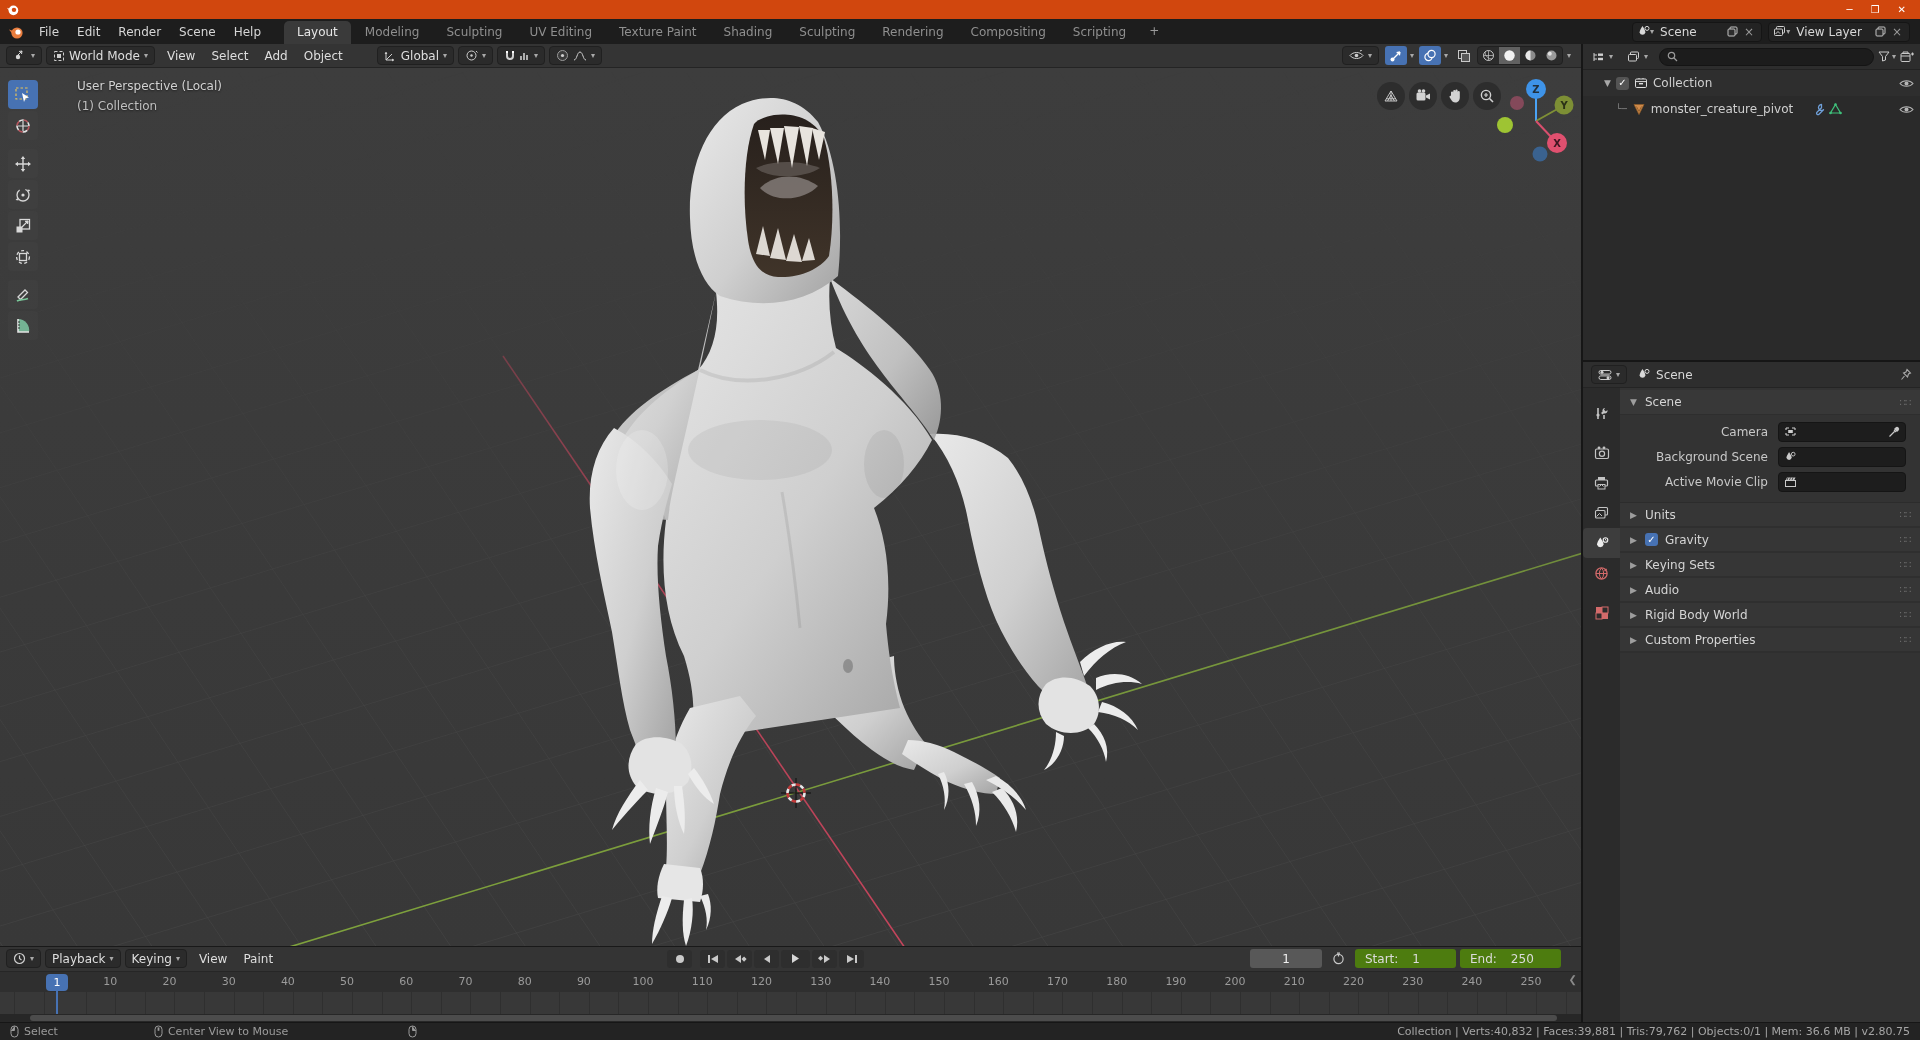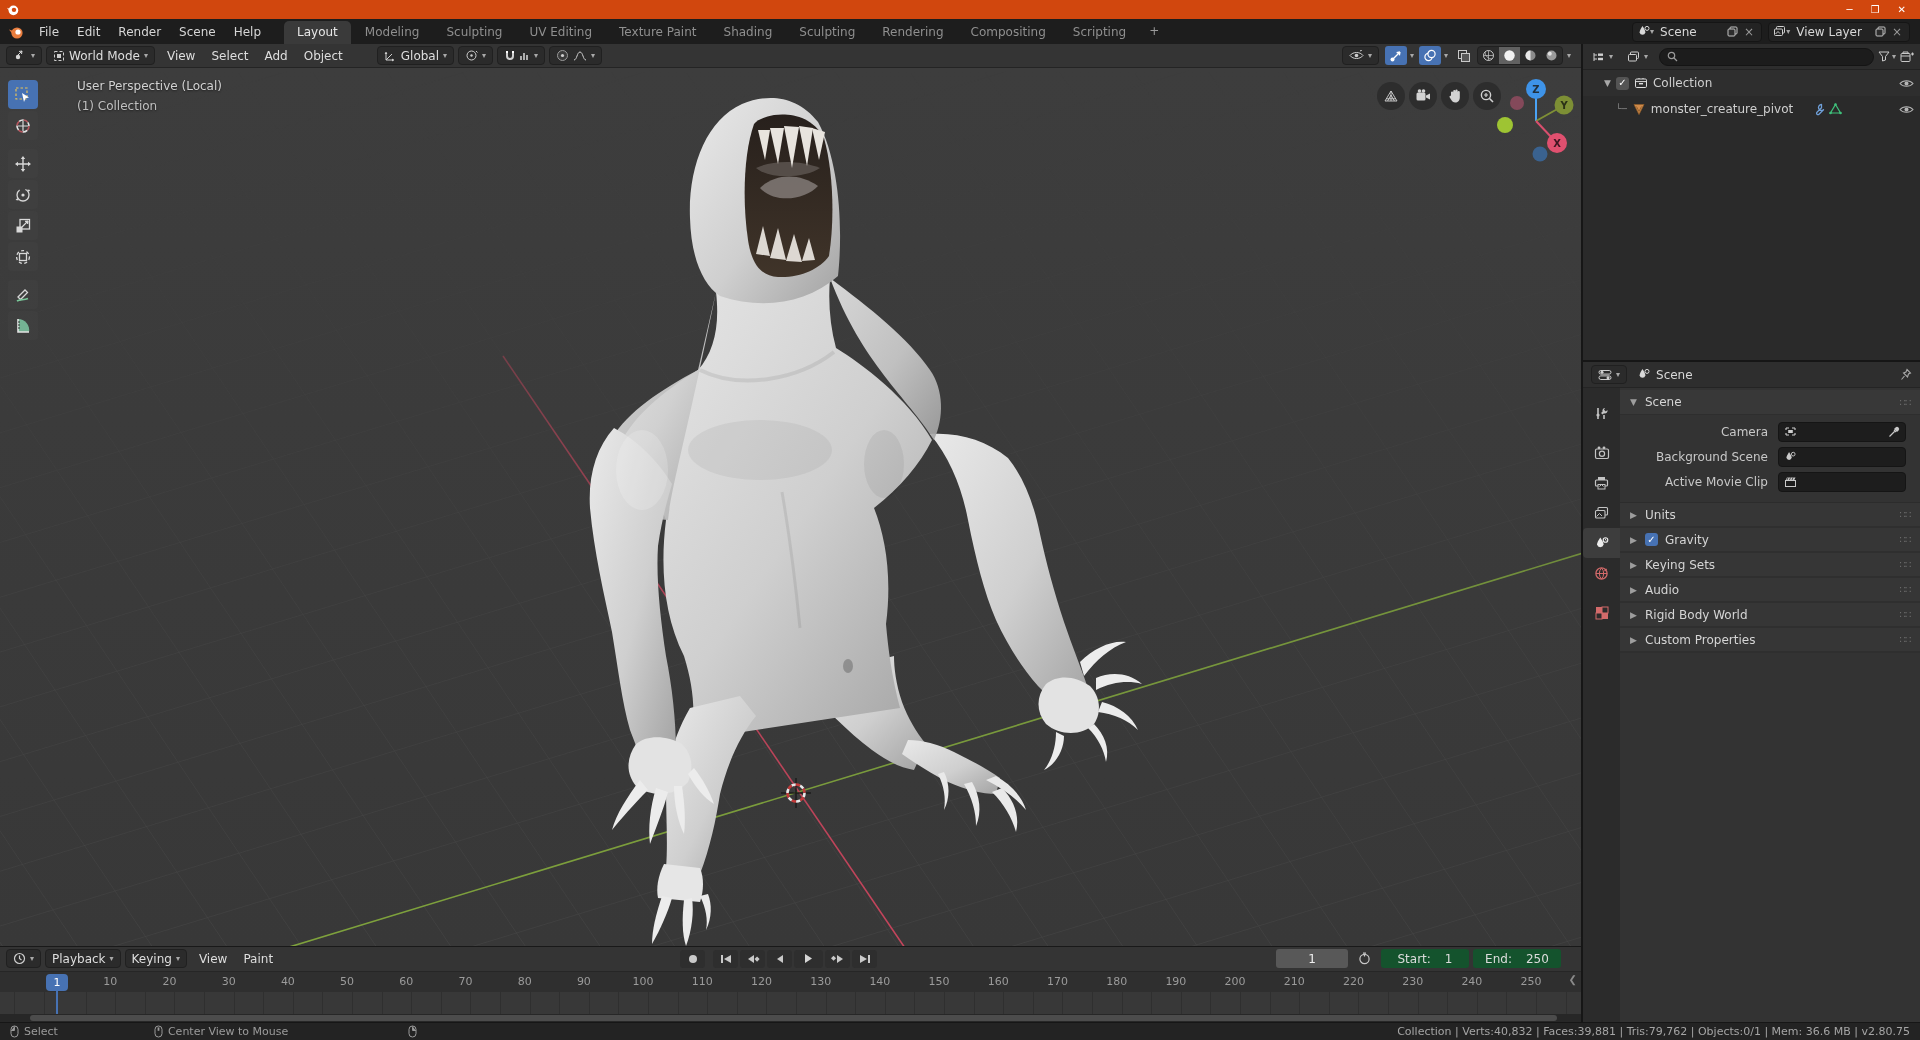--- a/index.html
+++ b/index.html
@@ -68,21 +68,21 @@
   
   .timeline { height:76px; border-top:1px solid #191919; flex:0 0 auto; display:flex; flex-direction:column; }
   .tl-header { height:24px; background:#343434; display:flex; align-items:center; padding:0 6px; color:#dcdcdc; }
   .tl-transport { margin-left:auto; display:flex; align-items:center; gap:2px; }
   .tl-fields { margin-left:auto; display:flex; align-items:center; gap:4px; padding-right:14px; }
   .tl-btn { width:25px; height:18px; background:#2e2e2e; border-radius:3px; display:flex;
     align-items:center; justify-content:center; }
   .tl-field { height:19px; background:#4f4f4f; border-radius:3px; color:#f0f0f0; display:flex;
     align-items:center; justify-content:center; padding:0 10px; }
   .tl-field.frame { width:72px; background:#585858; }
-  .tl-field.range { background:#14532d; color:#dcdcdc; gap:14px; width:88px; justify-content:center; }
+  .tl-field.range { background:#4d7c0f; color:#dcdcdc; gap:14px; width:101px; justify-content:flex-start; }
   .tl-ruler { height:22px; background:#2f2f2f; position:relative; border-top:1px solid #262626; }
   .ruler-tick { position:absolute; top:3px; transform:translateX(-50%); color:#9b9b9b; font-size:11px; }
   .cur-frame-badge { position:absolute; left:46px; top:2px; width:22px; height:17px; background:#4772b3;
     border-radius:4px; color:#fff; display:flex; align-items:center; justify-content:center; font-size:11px; }
   .playhead { position:absolute; left:56px; top:19px; width:2px; height:41px; background:#4772b3; }
   .tl-track { height:22px; background:#383838; position:relative;
     background-image:repeating-linear-gradient(90deg,#2f2f2f 0 1px,transparent 1px 29.6px);
     background-position:56px 0; }
   .tl-collapse { position:absolute; right:4px; top:2px; color:#8a8a8a; font-size:10px; }
   .tl-scroll { height:8px; background:#272727; position:relative; }

